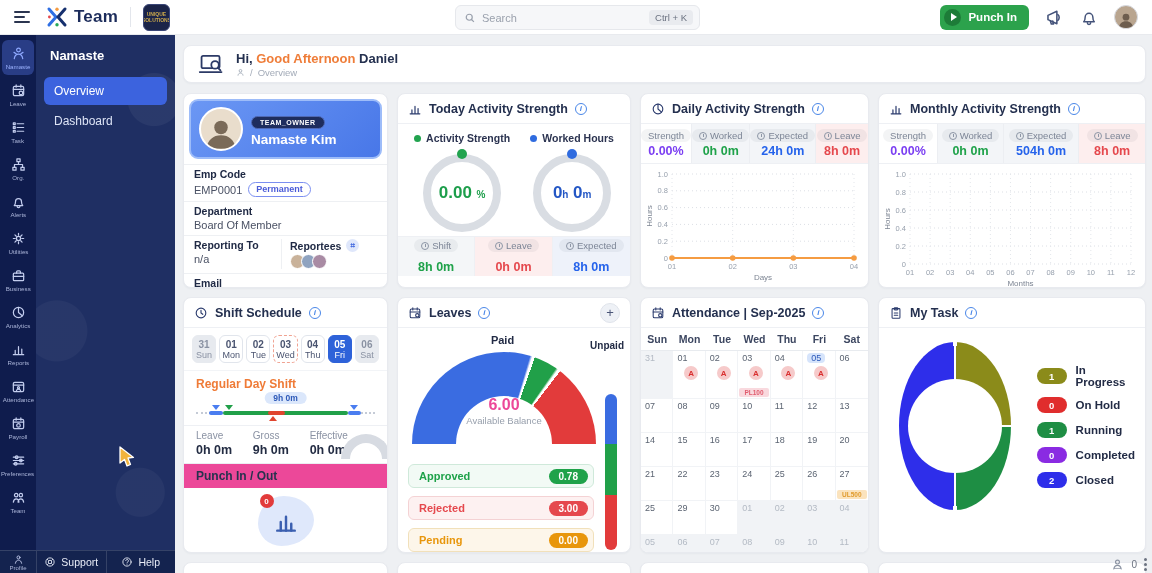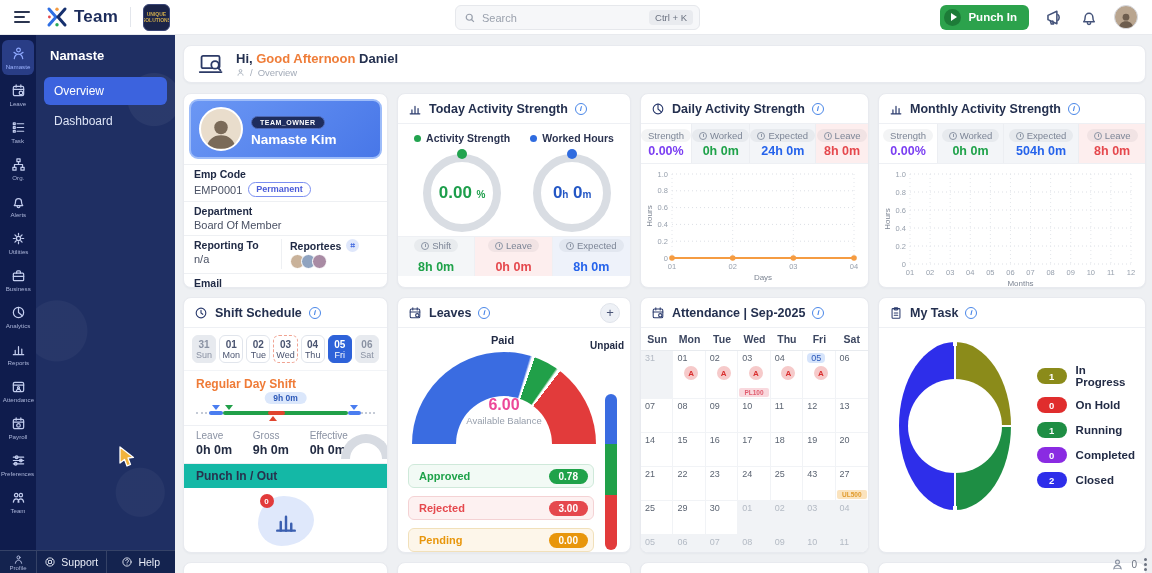--- a/index.html
+++ b/index.html
@@ -114,21 +114,21 @@
   .tl-pill { position:absolute; left:50%; transform:translateX(-50%); top:1px; background:#dbe7fb; color:#2d59b8; font-size:8.5px; font-weight:bold; border-radius:7px; padding:1px 9px; }
   .tl-base { position:absolute; left:0; right:0; top:21px; border-top:2px dotted #c5cbd6; }
   .tl-seg { position:absolute; top:20px; height:4px; border-radius:2px; }
   .mk { position:absolute; width:0; height:0; border-left:4px solid transparent; border-right:4px solid transparent; }
   .mk.down { border-top:5px solid var(--c); top:14px; }
   .mk.up { border-bottom:5px solid var(--c); top:25px; }
   .sstats { position:relative; display:grid; grid-template-columns:1fr 1fr 1.15fr; border-top:1px solid #eef0f4; padding:4px 12px 6px; }
   .sstat .lab { font-size:10px; color:#8a92a3; }
   .sstat .val { font-size:12.5px; font-weight:bold; color:#232c43; margin-top:2px; }
   .mini-gauge { position:absolute; right:-4px; bottom:4px; width:50px; height:25px; border-radius:50px 50px 0 0; border:9px solid #d7dbe2; border-bottom:none; }
-  .punch-head { background:#14b8a6; padding:5px 12px; font-size:12px; font-weight:bold; color:#27324e; border-top:1px solid #eceef2; }
+  .punch-head { background:#ec4899; padding:5px 12px; font-size:12px; font-weight:bold; color:#27324e; border-top:1px solid #eceef2; }
   .punch-body { display:flex; flex-direction:column; align-items:center; padding-top:8px; }
   .blob { position:relative; width:56px; height:50px; background:#dfe8fb; border-radius:46% 54% 58% 42%/55% 48% 52% 45%; display:flex; align-items:center; justify-content:center; }
   .blob .zero { position:absolute; left:2px; top:-2px; width:14px; height:14px; border-radius:50%; background:#e23b3b; color:#fff; font-size:8px; font-weight:bold; display:flex; align-items:center; justify-content:center; }
 
   
   .leaves-body { position:relative; height:224px; }
   .paid-lab { font-size:11px; font-weight:bold; color:#222b45; text-align:center; width:185px; margin:6px 0 0 12px; }
   .unpaid-lab { position:absolute; right:6px; top:6px; font-size:10px; font-weight:bold; color:#222b45;margin-left:12px; }
   .gauge { position:relative; width:184px; height:94px; margin:6px 0 0 14px; overflow:hidden; }
   .gauge-disc { position:absolute; left:0; top:0; width:184px; height:184px; border-radius:50%; }
@@ -813,21 +813,21 @@
             <div class="att-cell">18</div>
             <div class="att-cell">19</div>
             <div class="att-cell">20</div>
           </div>
           <div class="att-week">
             <div class="att-cell">21</div>
             <div class="att-cell">22</div>
             <div class="att-cell">23</div>
             <div class="att-cell">24</div>
             <div class="att-cell">25</div>
-            <div class="att-cell">43</div>
+            <div class="att-cell">26</div>
             <div class="att-cell">27<div class="att-tag orange">UL500</div></div>
           </div>
           <div class="att-week">
             <div class="att-cell">25</div>
             <div class="att-cell">29</div>
             <div class="att-cell">30</div>
             <div class="att-cell muted">01</div>
             <div class="att-cell muted">02</div>
             <div class="att-cell muted">03</div>
             <div class="att-cell muted">04</div>

